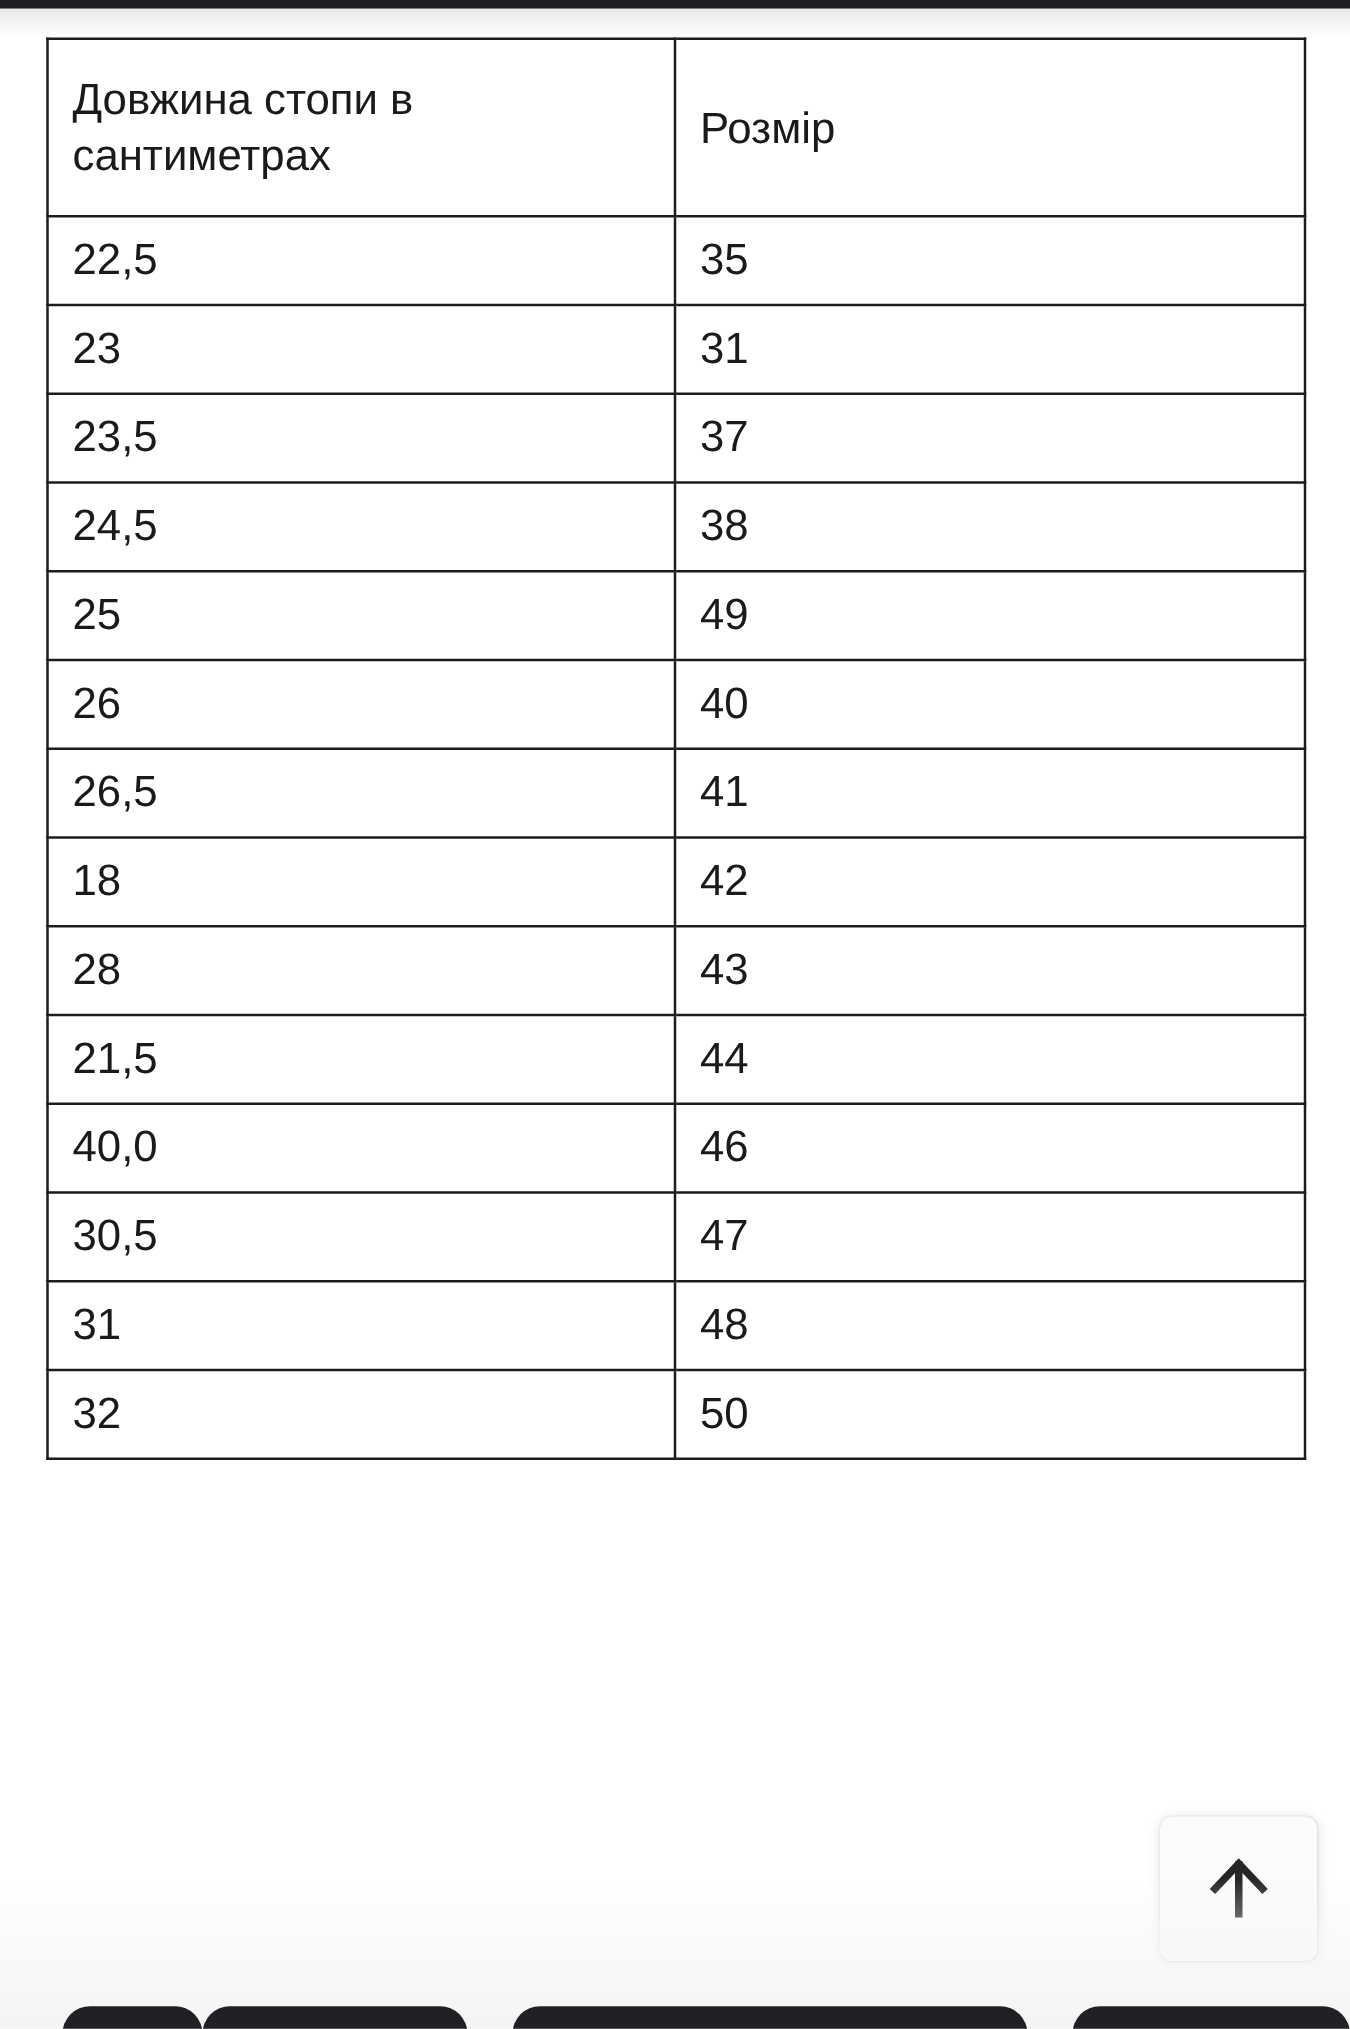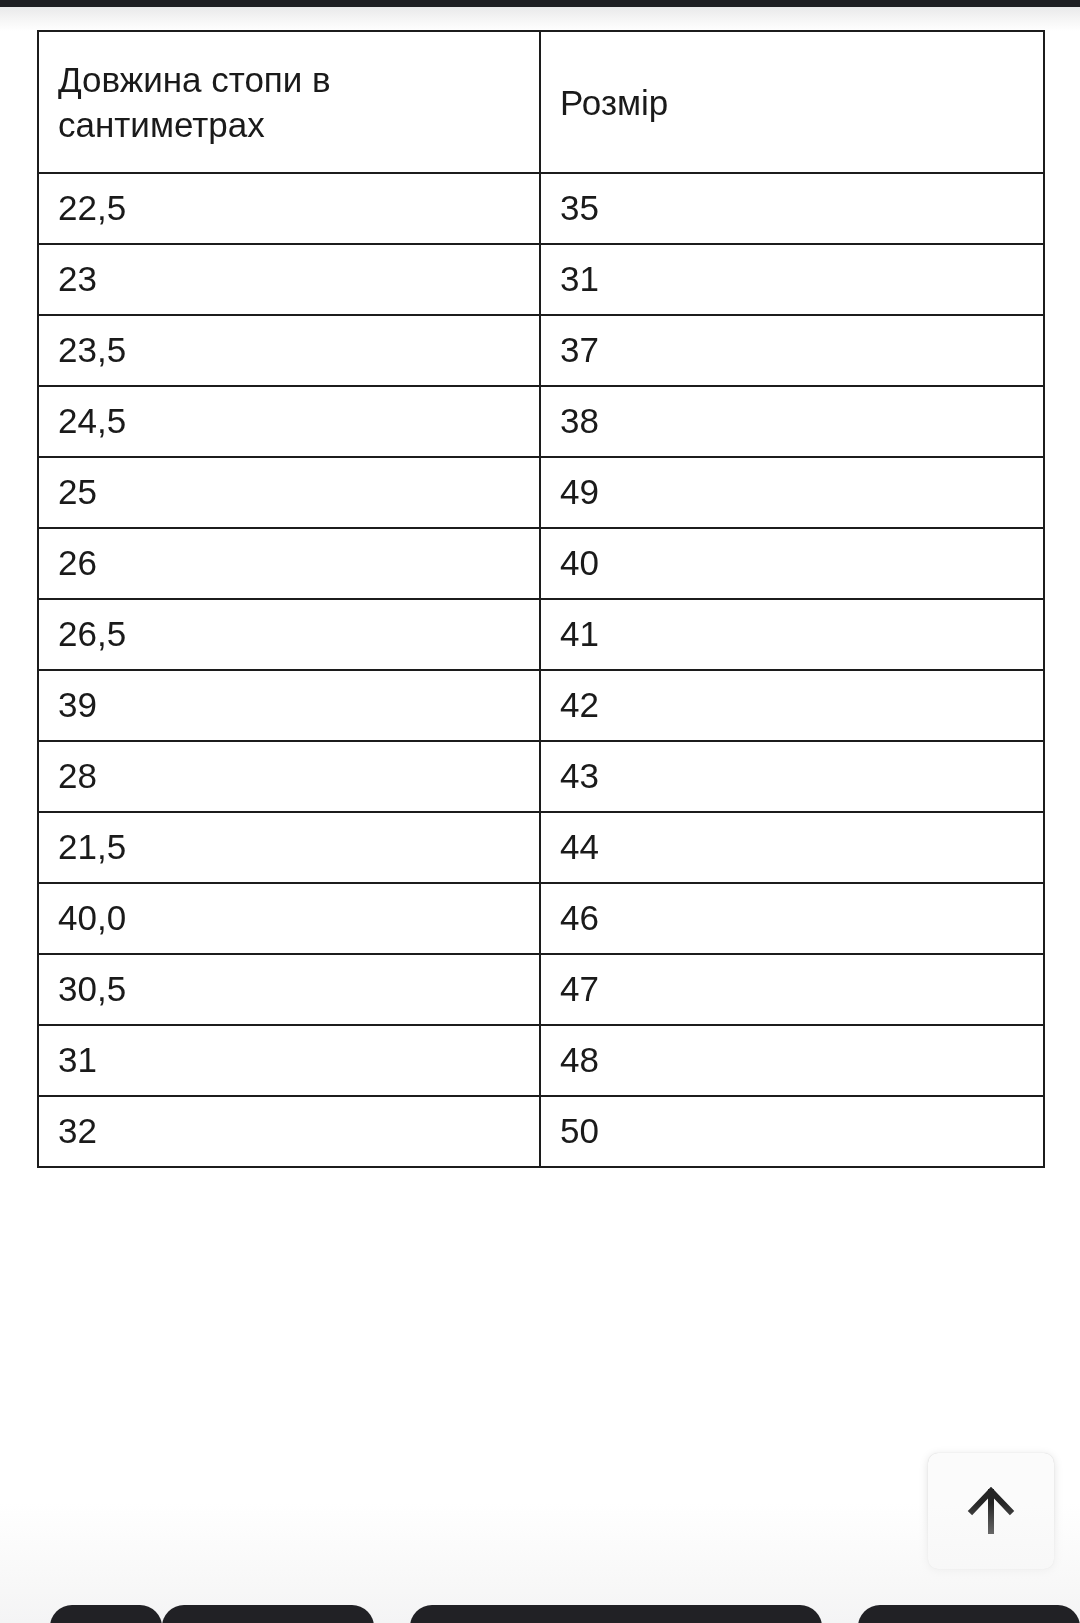--- a/index.html
+++ b/index.html
@@ -179,21 +179,21 @@
         </tr>
         <tr>
           <td>26</td>
           <td>40</td>
         </tr>
         <tr>
           <td>26,5</td>
           <td>41</td>
         </tr>
         <tr>
-          <td>39</td>
+          <td>18</td>
           <td>42</td>
         </tr>
         <tr>
           <td>28</td>
           <td>43</td>
         </tr>
         <tr>
           <td>21,5</td>
           <td>44</td>
         </tr>

